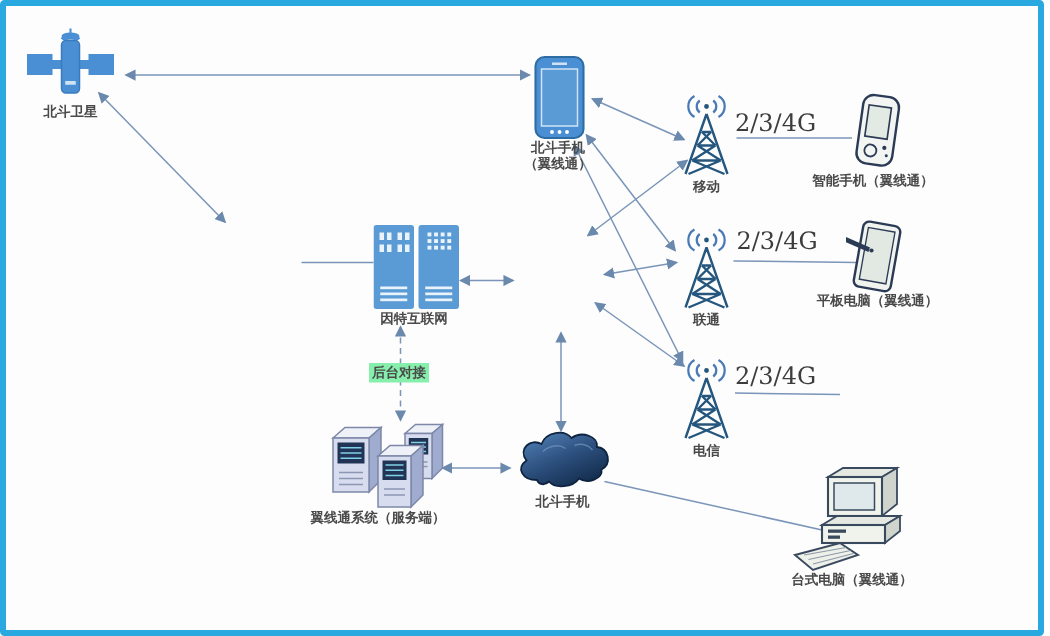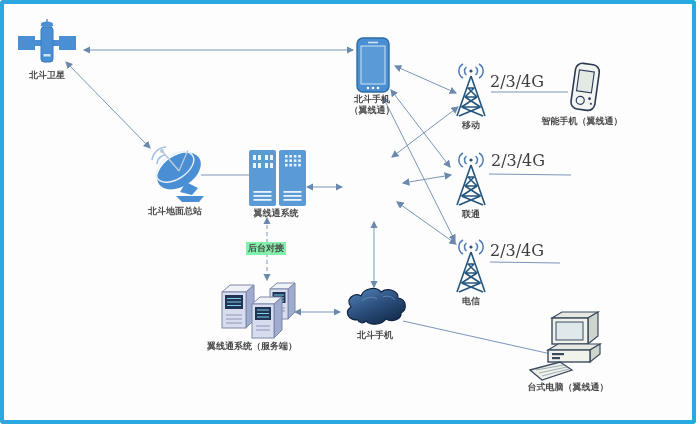--- a/index.html
+++ b/index.html
@@ -64,36 +64,20 @@
       <line x1="29" y1="1" x2="29" y2="6" stroke="#4a8fd4" stroke-width="1.4"></line>
       <rect x="0" y="18" width="17" height="14" fill="#4a8fd4"></rect>
       <rect x="41" y="18" width="17" height="14" fill="#4a8fd4"></rect>
       <rect x="15" y="22" width="28" height="6" fill="#4a8fd4"></rect>
       <rect x="23" y="9" width="12" height="35" rx="3" fill="#4a8fd4" stroke="#3a7bbf" stroke-width="1"></rect>
       <rect x="25.5" y="36" width="7" height="2.5" fill="#cfe3f5"></rect>
     </svg>
     <div class="lbl" style="left:29px;top:52px;">北斗卫星</div>
   </div>
 
-  <div class="node" style="left:138px;top:140px;">
-    <svg width="70" height="60">
-      <path d="M10,16 A15,15 0 0 1 24,3" fill="none" stroke="#9cc0e2" stroke-width="1.6"></path>
-      <path d="M15,20 A9,9 0 0 1 24,11" fill="none" stroke="#9cc0e2" stroke-width="1.6"></path>
-      <g>
-        <ellipse cx="37" cy="27" rx="24" ry="15.5" fill="#4a8fd4" transform="rotate(-33 37 27)"></ellipse>
-        <ellipse cx="33" cy="23" rx="21" ry="12" fill="none" stroke="#e8f1fa" stroke-width="1.4" transform="rotate(-33 33 23)"></ellipse>
-        <line x1="37" y1="27" x2="20" y2="7" stroke="#b9c9d9" stroke-width="1.6"></line>
-        <line x1="37" y1="27" x2="46" y2="6" stroke="#b9c9d9" stroke-width="1.3"></line>
-        <circle cx="20" cy="7" r="2" fill="#b9c9d9"></circle>
-      </g>
-      <path d="M44,38 L56,44 L50,51 L38,48 Z" fill="#4a8fd4"></path>
-      <path d="M34,52 L62,52 L57,58 L40,58 Z" fill="#4a8fd4"></path>
-    </svg>
-    <div class="lbl" style="left:33px;top:62px;">北斗地面总站</div>
-  </div>
 
   <div class="node" style="left:245px;top:146px;">
     <svg width="58" height="60">
       <rect x="0" y="0" width="27" height="56" rx="2" fill="#5b9bd5"></rect>
       <rect x="30" y="0" width="27" height="56" rx="2" fill="#5b9bd5"></rect>
       <g fill="#eaf2fa">
         <rect x="4" y="5" width="3" height="5"></rect>
           <rect x="9" y="5" width="3" height="5"></rect>
         <rect x="4" y="13" width="3" height="5"></rect>
           <rect x="9" y="13" width="3" height="5"></rect>
@@ -118,21 +102,21 @@
       </g>
       <g fill="#eaf2fa">
         <rect x="4.5" y="41" width="18" height="1.8"></rect>
           <rect x="4.5" y="45" width="18" height="1.8"></rect>
           <rect x="4.5" y="49" width="18" height="1.8"></rect>
         <rect x="34.5" y="41" width="18" height="1.8"></rect>
           <rect x="34.5" y="45" width="18" height="1.8"></rect>
           <rect x="34.5" y="49" width="18" height="1.8"></rect>
       </g>
     </svg>
-    <div class="lbl" style="left:27px;top:58px;">翼线通系统</div>
+    <div class="lbl" style="left:27px;top:58px;">因特互联网</div>
   </div>
 
 
   <div class="node" style="left:351px;top:32px;">
     <svg width="36" height="58">
       <rect x="2" y="2" width="32" height="54" rx="6" fill="#4a8fd4" stroke="#2e6da4" stroke-width="1.4"></rect>
       <line x1="13" y1="6.5" x2="23" y2="6.5" stroke="#cfe3f5" stroke-width="1.6"></line>
       <rect x="6" y="10" width="24" height="38" fill="#5b9bd5" stroke="#cfe3f5" stroke-width="1"></rect>
       <circle cx="13" cy="52" r="1.3" fill="#fff"></circle>
       <circle cx="18" cy="52" r="1.3" fill="#fff"></circle>
@@ -181,20 +165,31 @@
         <rect x="9" y="4" width="24" height="46" rx="7" fill="#f2f5f1" stroke="#2b3a55" stroke-width="1.6"></rect>
         <rect x="13" y="11" width="15" height="21" fill="#e3eae3" stroke="#2b3a55" stroke-width="1.1"></rect>
         <circle cx="18" cy="41" r="4" fill="none" stroke="#2b3a55" stroke-width="1.2"></circle>
         <circle cx="27" cy="38" r="1.4" fill="#2b3a55"></circle>
         <circle cx="29" cy="43" r="1" fill="#2b3a55"></circle>
       </g>
     </svg>
     <div class="lbl" style="left:18px;top:56px;">智能手机（翼线通）</div>
   </div>
 
+  <div class="node" style="left:560px;top:142px;">
+    <svg width="42" height="52">
+      <g transform="rotate(10 21 26)">
+        <rect x="8" y="3" width="25" height="44" rx="4" fill="#f0f3ee" stroke="#2b3a55" stroke-width="1.6"></rect>
+        <rect x="11.5" y="7" width="18" height="35" fill="#e2e9e2" stroke="#2b3a55" stroke-width="0.9"></rect>
+      </g>
+      <polygon points="0,12 16,19 15,22 -1,15" fill="#2b3a55"></polygon>
+      <circle cx="17" cy="21" r="1.4" fill="#2b3a55"></circle>
+    </svg>
+    <div class="lbl" style="left:21px;top:50px;">平板电脑（翼线通）</div>
+  </div>
 
 
   <div class="node" style="left:524px;top:306px;">
     <svg width="86" height="74">
       <polygon points="24,8 34,2 70,2 60,8" fill="#e6e9e2" stroke="#3a4a5e" stroke-width="1.2"></polygon>
       <polygon points="60,8 70,2 70,26 60,34" fill="#cfd5cc" stroke="#3a4a5e" stroke-width="1.2"></polygon>
       <rect x="24" y="8" width="36" height="26" fill="#f0f2ec" stroke="#3a4a5e" stroke-width="1.4"></rect>
       <rect x="28" y="12" width="27" height="18" fill="#dfe8ea" stroke="#3a4a5e" stroke-width="1"></rect>
       <polygon points="20,40 30,34 72,34 62,40" fill="#e6e9e2" stroke="#3a4a5e" stroke-width="1.2"></polygon>
       <polygon points="62,40 72,34 72,44 62,52" fill="#cfd5cc" stroke="#3a4a5e" stroke-width="1.2"></polygon>

